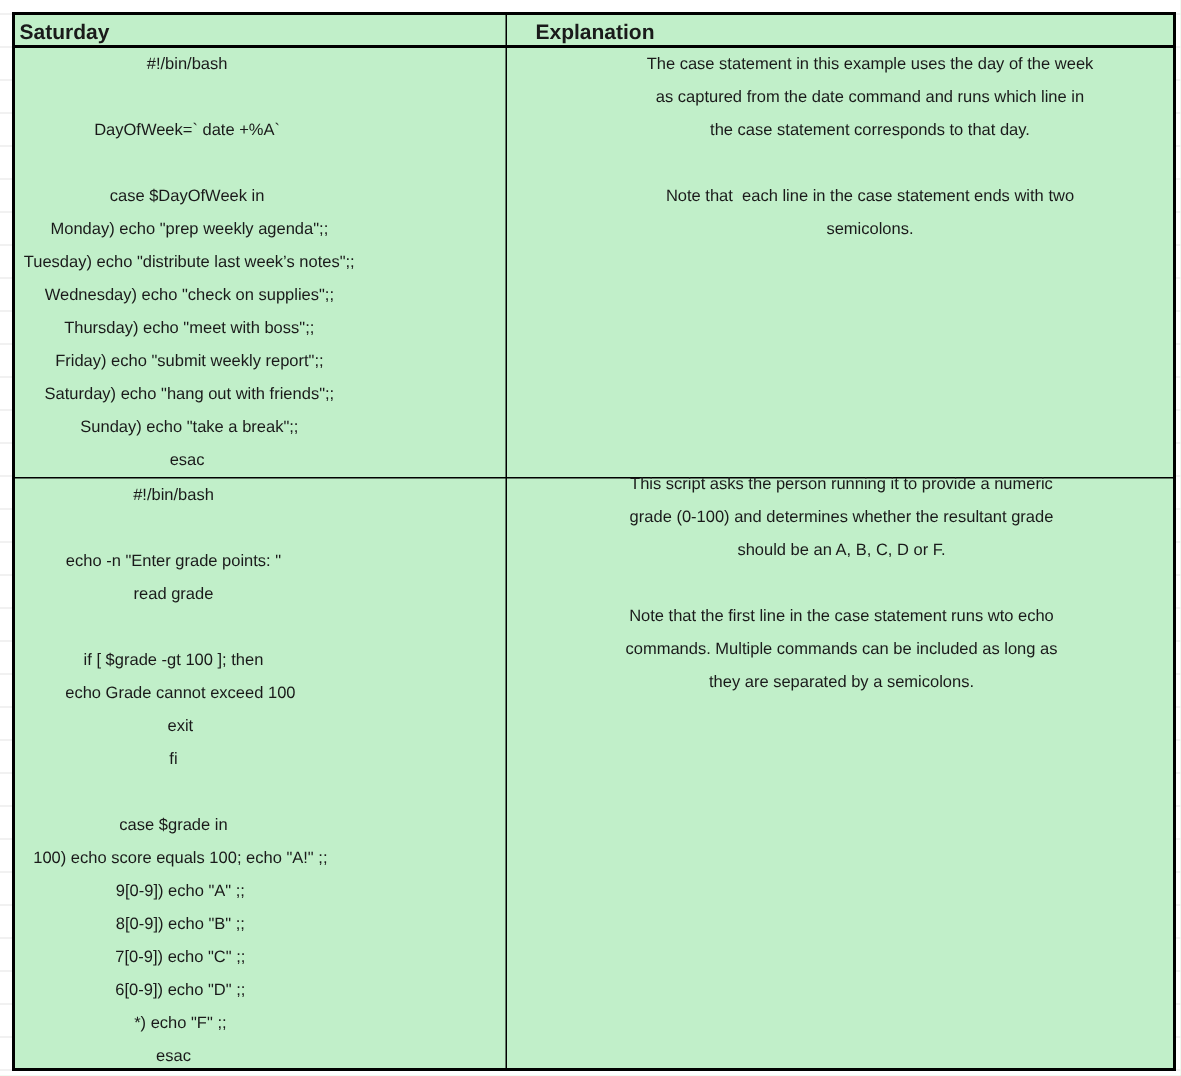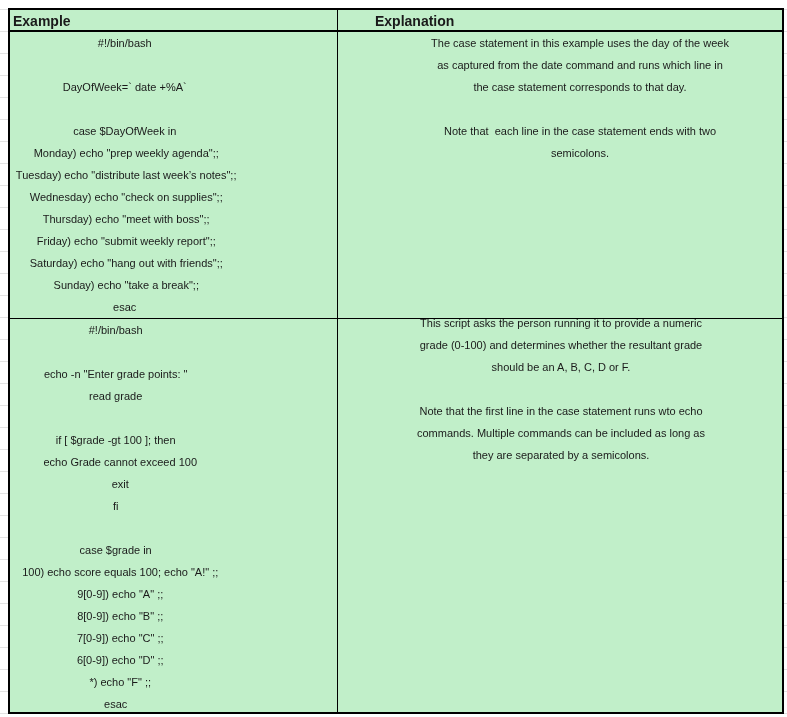--- a/index.html
+++ b/index.html
@@ -6,38 +6,38 @@
   body { width:787px; height:717px; position:relative; overflow:hidden;
          font-family:"Liberation Sans", "DejaVu Sans", sans-serif; color:#1a1a1a; }
   .gridlines { position:absolute; left:0; top:0; width:787px; height:717px;
     background-image: linear-gradient(to bottom, #e2e2e2 1px, transparent 1px);
     background-size: 100% 22px; background-position: 0 9px; }
   .tbl { position:absolute; left:8px; top:8px; width:776px; height:706px;
          background:#c1efc9; border:2px solid #000; box-sizing:border-box; }
   .col-divider { position:absolute; left:327px; top:0; bottom:0; width:1px; background:#000; }
   .hdr { position:absolute; left:0; right:0; top:0; height:22px; border-bottom:2px solid #000; box-sizing:border-box; }
   .hdr .h { position:absolute; top:2px; font-weight:bold; font-size:14px; line-height:18px; }
-  .h1 { left:3px; } .h2 { left:349px;padding-left:16px; }
+  .h1 { left:3px; } .h2 { left:331px;padding-left:16px; }
   .row-sep { position:absolute; left:0; right:0; top:308px; height:1px; background:#000; }
   .cell { position:absolute; font-size:11px; line-height:22px; white-space:pre;text-align:center; }
   .c-ex1 { left:3px; top:22px; }
   .c-exp1 { left:350px; top:22px; white-space:pre-wrap; width:440px; }
   .c-ex2 { left:3px; top:309px; }
   .c-exp2 { left:331px; top:302px; white-space:pre-wrap; width:440px; }
   .line { display:block; height:22px; }
 </style>
 </head>
 <body>
 
 <div class="gridlines"></div>
 
 <div class="tbl">
   <div class="col-divider"></div>
   <div class="hdr">
-    <span class="h h1">Example</span>
+    <span class="h h1">Saturday</span>
     <span class="h h2">Explanation</span>
   </div>
   <div class="row-sep"></div>
 
   <div class="cell c-ex1"><span class="line">#!/bin/bash</span><span class="line"></span><span class="line">DayOfWeek=` date +%A`</span><span class="line"></span><span class="line">case $DayOfWeek in</span><span class="line"> Monday) echo "prep weekly agenda";;</span><span class="line"> Tuesday) echo "distribute last week’s notes";;</span><span class="line"> Wednesday) echo "check on supplies";;</span><span class="line"> Thursday) echo "meet with boss";;</span><span class="line"> Friday) echo "submit weekly report";;</span><span class="line"> Saturday) echo "hang out with friends";;</span><span class="line"> Sunday) echo "take a break";;</span><span class="line">esac</span></div>
   <div class="cell c-exp1"><span class="line">The case statement in this example uses the day of the week</span><span class="line">as captured from the date command and runs which line in</span><span class="line">the case statement corresponds to that day.</span><span class="line"></span><span class="line">Note that  each line in the case statement ends with two</span><span class="line">semicolons.</span></div>
   <div class="cell c-ex2"><span class="line">#!/bin/bash</span><span class="line"></span><span class="line">echo -n "Enter grade points: "</span><span class="line">read grade</span><span class="line"></span><span class="line">if [ $grade -gt 100 ]; then</span><span class="line">   echo Grade cannot exceed 100</span><span class="line">   exit</span><span class="line">fi</span><span class="line"></span><span class="line">case $grade in</span><span class="line">   100) echo score equals 100; echo "A!" ;;</span><span class="line">   9[0-9]) echo "A" ;;</span><span class="line">   8[0-9]) echo "B" ;;</span><span class="line">   7[0-9]) echo "C" ;;</span><span class="line">   6[0-9]) echo "D" ;;</span><span class="line">   *) echo "F" ;;</span><span class="line">esac</span></div>
   <div class="cell c-exp2"><span class="line">This script asks the person running it to provide a numeric</span><span class="line">grade (0-100) and determines whether the resultant grade</span><span class="line">should be an A, B, C, D or F.</span><span class="line"></span><span class="line">Note that the first line in the case statement runs wto echo</span><span class="line">commands. Multiple commands can be included as long as</span><span class="line">they are separated by a semicolons.</span></div>
 </div>
 

